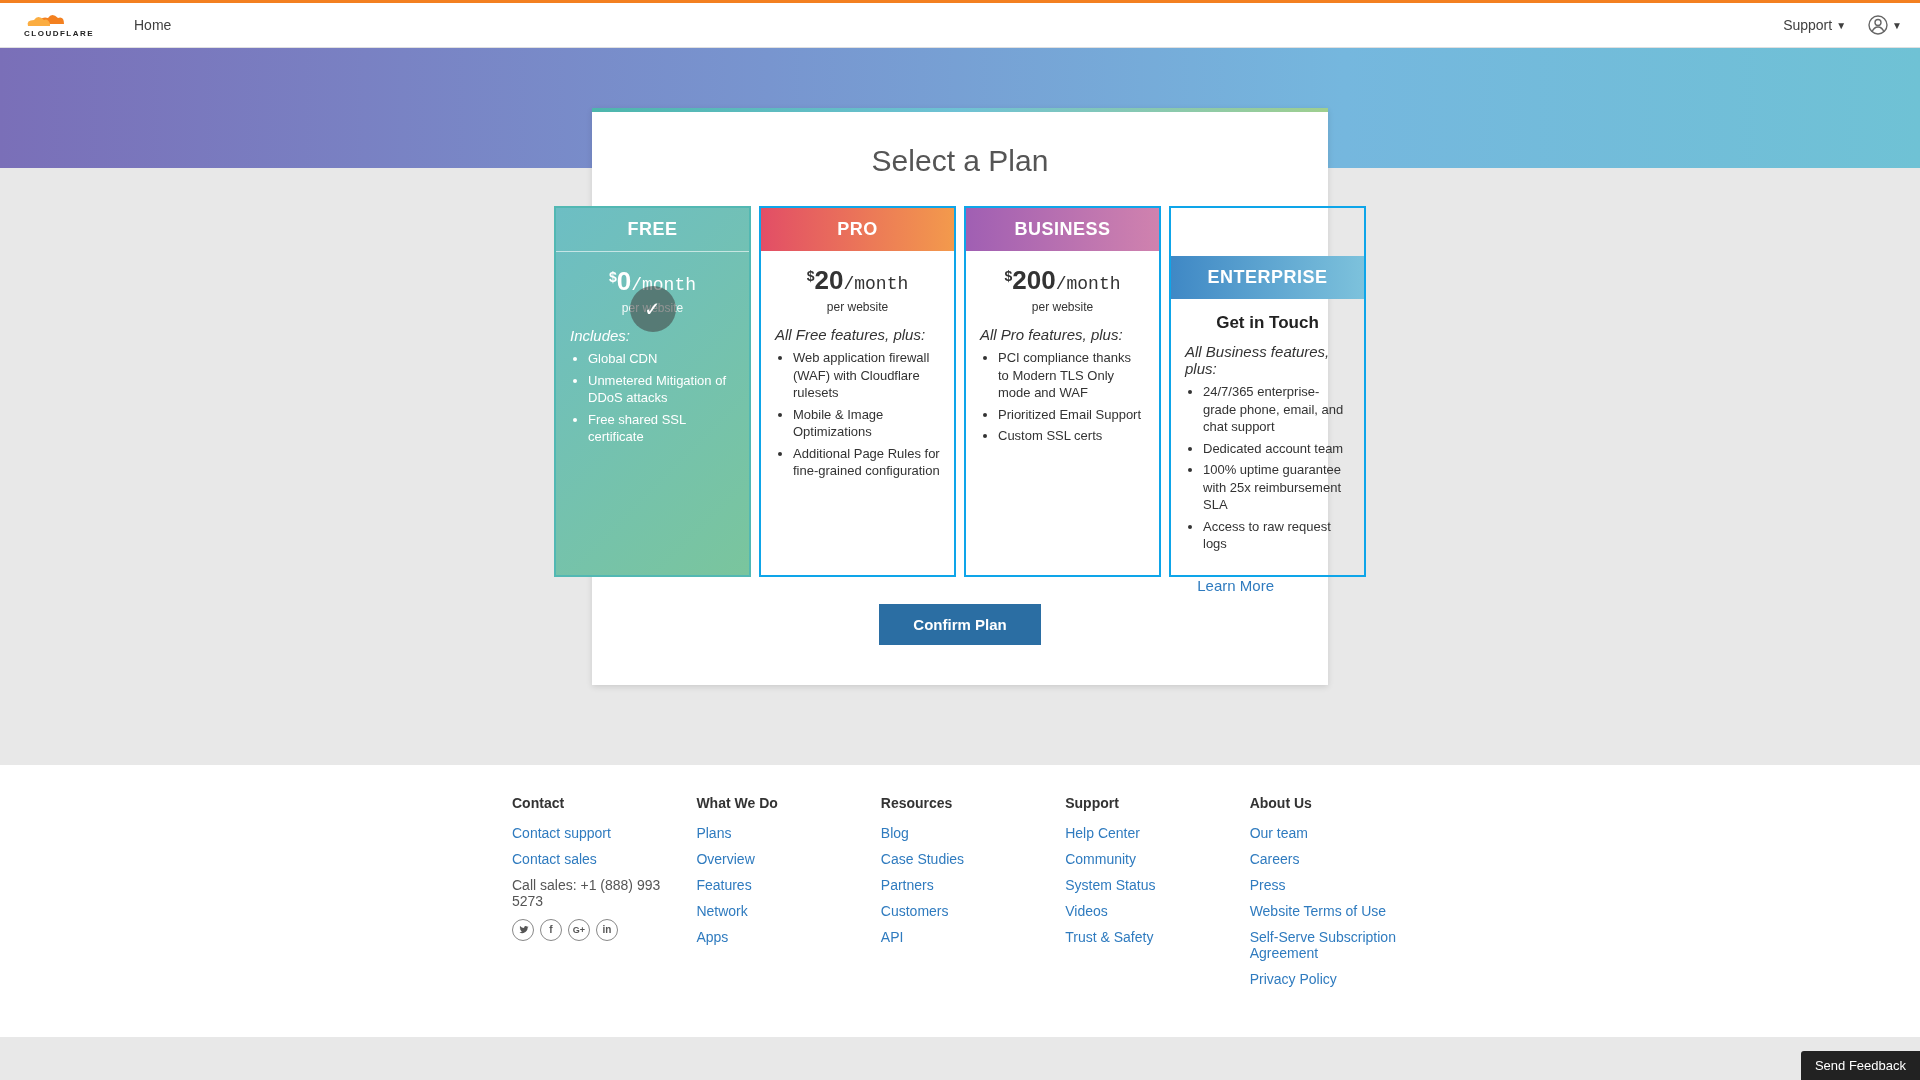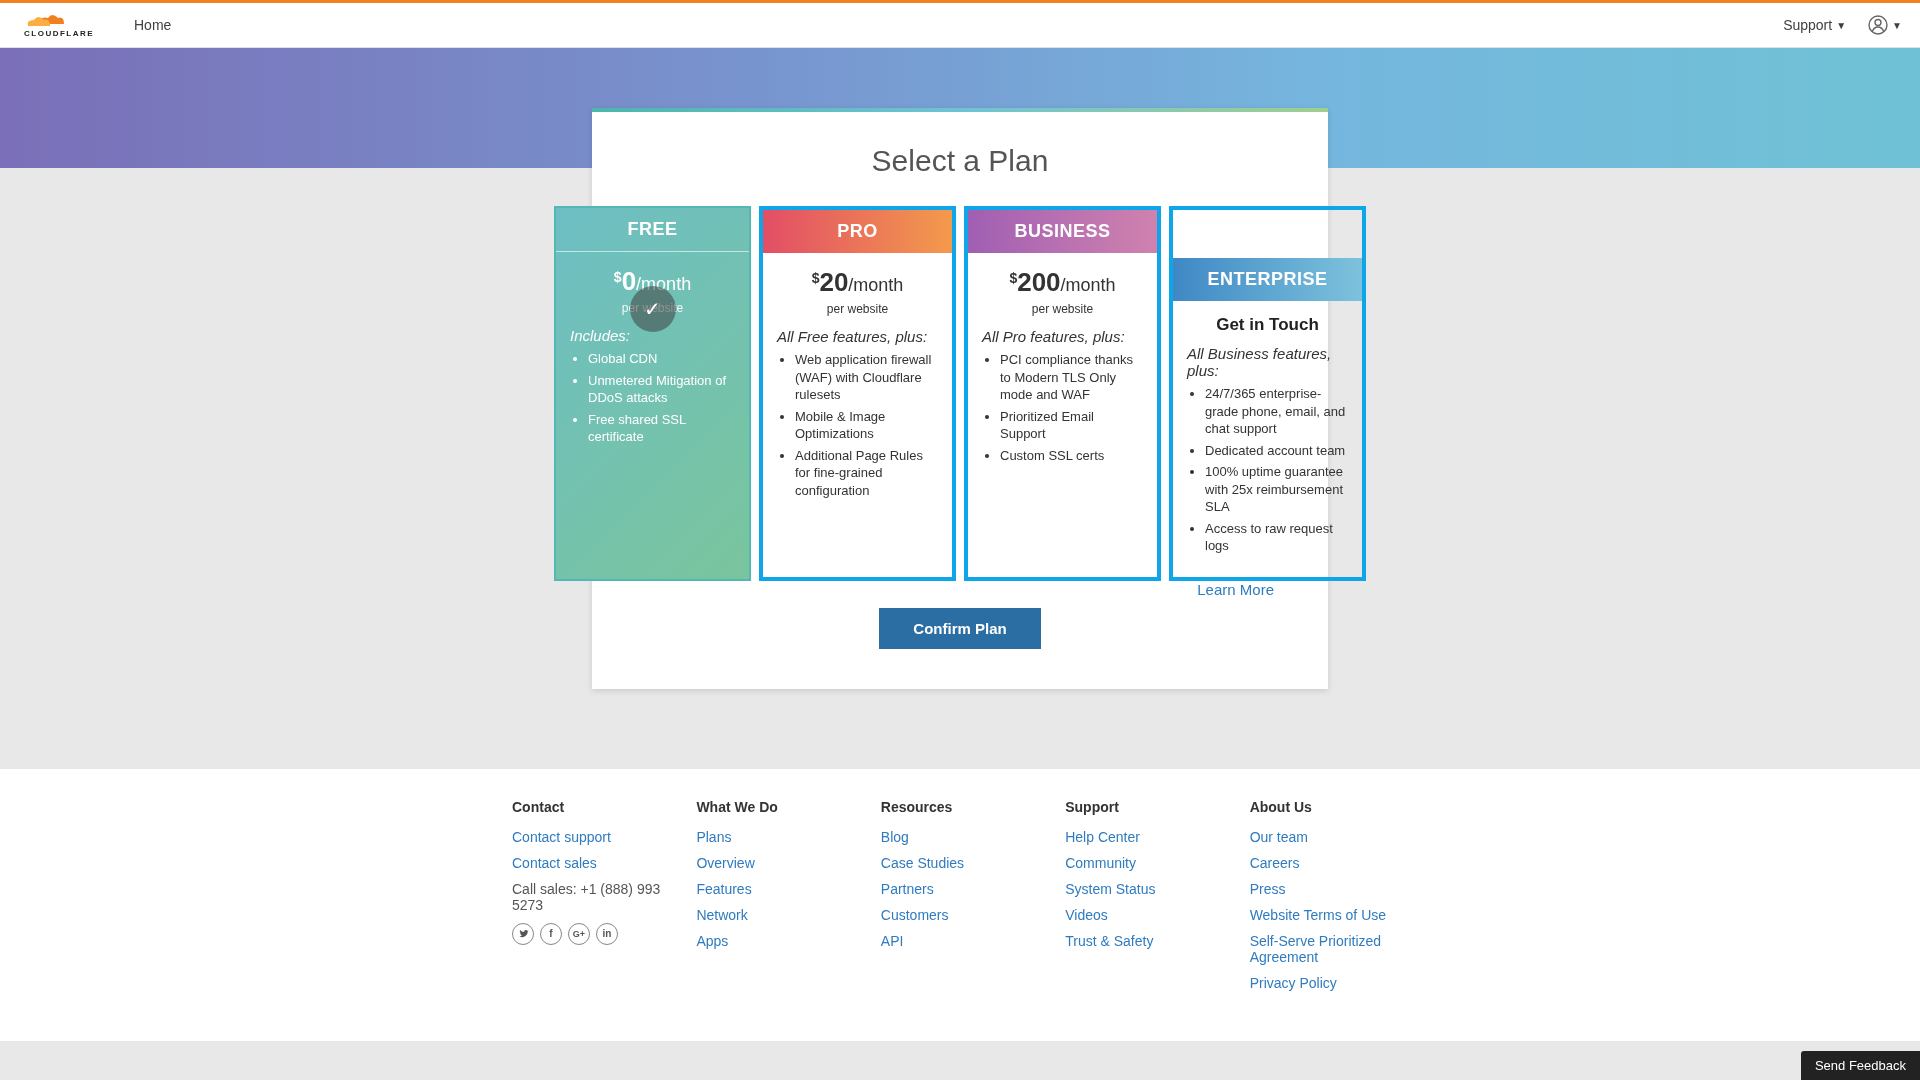--- a/index.html
+++ b/index.html
@@ -45,21 +45,21 @@
   .title {
     text-align:center;
     font-size: 30px;
     font-weight: 400;
     color: #555;
     margin-bottom: 28px;
   }
   .plans { display:flex; gap:8px; justify-content: center; }
   .plan {
     flex: 0 0 197px;
-    border: 4px solid #0ea5e9;
+    border: 2px solid #0ea5e9;
     display:flex;
     flex-direction:column;
     cursor:pointer;
     position: relative;
   }
   .plan-header {
     color:#fff;
     text-align:center;
     font-weight:700;
     font-size:18px;
@@ -69,21 +69,21 @@
   .plan0 { border: 2px solid #52b8b3; background: linear-gradient(135deg,#6dbec4 0%, #7ac59d 100%); }
   .plan0 .plan-header { border-bottom: 1px solid rgba(255,255,255,.6); }
   .plan0 .plan-body { color:#fff; }
   .plan1 .plan-header { background: linear-gradient(90deg,#e24e66,#f39a4c); }
   .plan2 .plan-header { background: linear-gradient(90deg,#a05fb3,#d082ae); }
   .plan3 .plan-header { background: linear-gradient(90deg,#3f88c5,#7dc2dc); margin-top: 48px; }
   .plan-body { padding: 14px 14px 18px 14px; font-size: 13px; color:#333; }
   .price-wrap { text-align:center; margin-bottom:4px; }
   .price-currency { font-weight:700; font-size:14px; position:relative; top:-8px; }
   .price-amount { font-weight:700; font-size:26px; }
-  .price-suffix { font-size:18px; font-weight:400; }
+  .price-suffix { font-size:18px; font-weight:400;font-family:Liberation Mono, monospace; }
   .per-site { text-align:center; font-size:12px; margin-bottom: 12px; }
   .plan0 .per-site { color: rgba(255,255,255,.9); }
   .intro { font-size: 15px; margin-bottom: 6px; font-style: italic; }
   .plan ul { padding-left: 18px; }
   .plan li { font-size: 13px; margin-bottom: 4px; line-height: 1.35; }
   .plan0 .intro, .plan0 li { color:#fff; }
   .enterprise-title { text-align:center; font-weight:700; font-size:17px; margin-bottom:10px; color:#222; }
   .check-badge {
     position:absolute; top:78px; left:50%; transform:translateX(-50%);
     width:46px; height:46px; border-radius:50%;
@@ -274,19 +274,19 @@
       <a href="#">System Status</a>
       <a href="#">Videos</a>
       <a href="#">Trust &amp; Safety</a>
     </div>
     <div class="footer-col">
       <h4>About Us</h4>
       <a href="#">Our team</a>
       <a href="#">Careers</a>
       <a href="#">Press</a>
       <a href="#">Website Terms of Use</a>
-      <a href="#">Self-Serve Prioritized Agreement</a>
+      <a href="#">Self-Serve Subscription Agreement</a>
       <a href="#">Privacy Policy</a>
     </div>
   </div>
 </div>
 
 <div class="feedback-btn">Send Feedback</div>
 
 </body></html>

